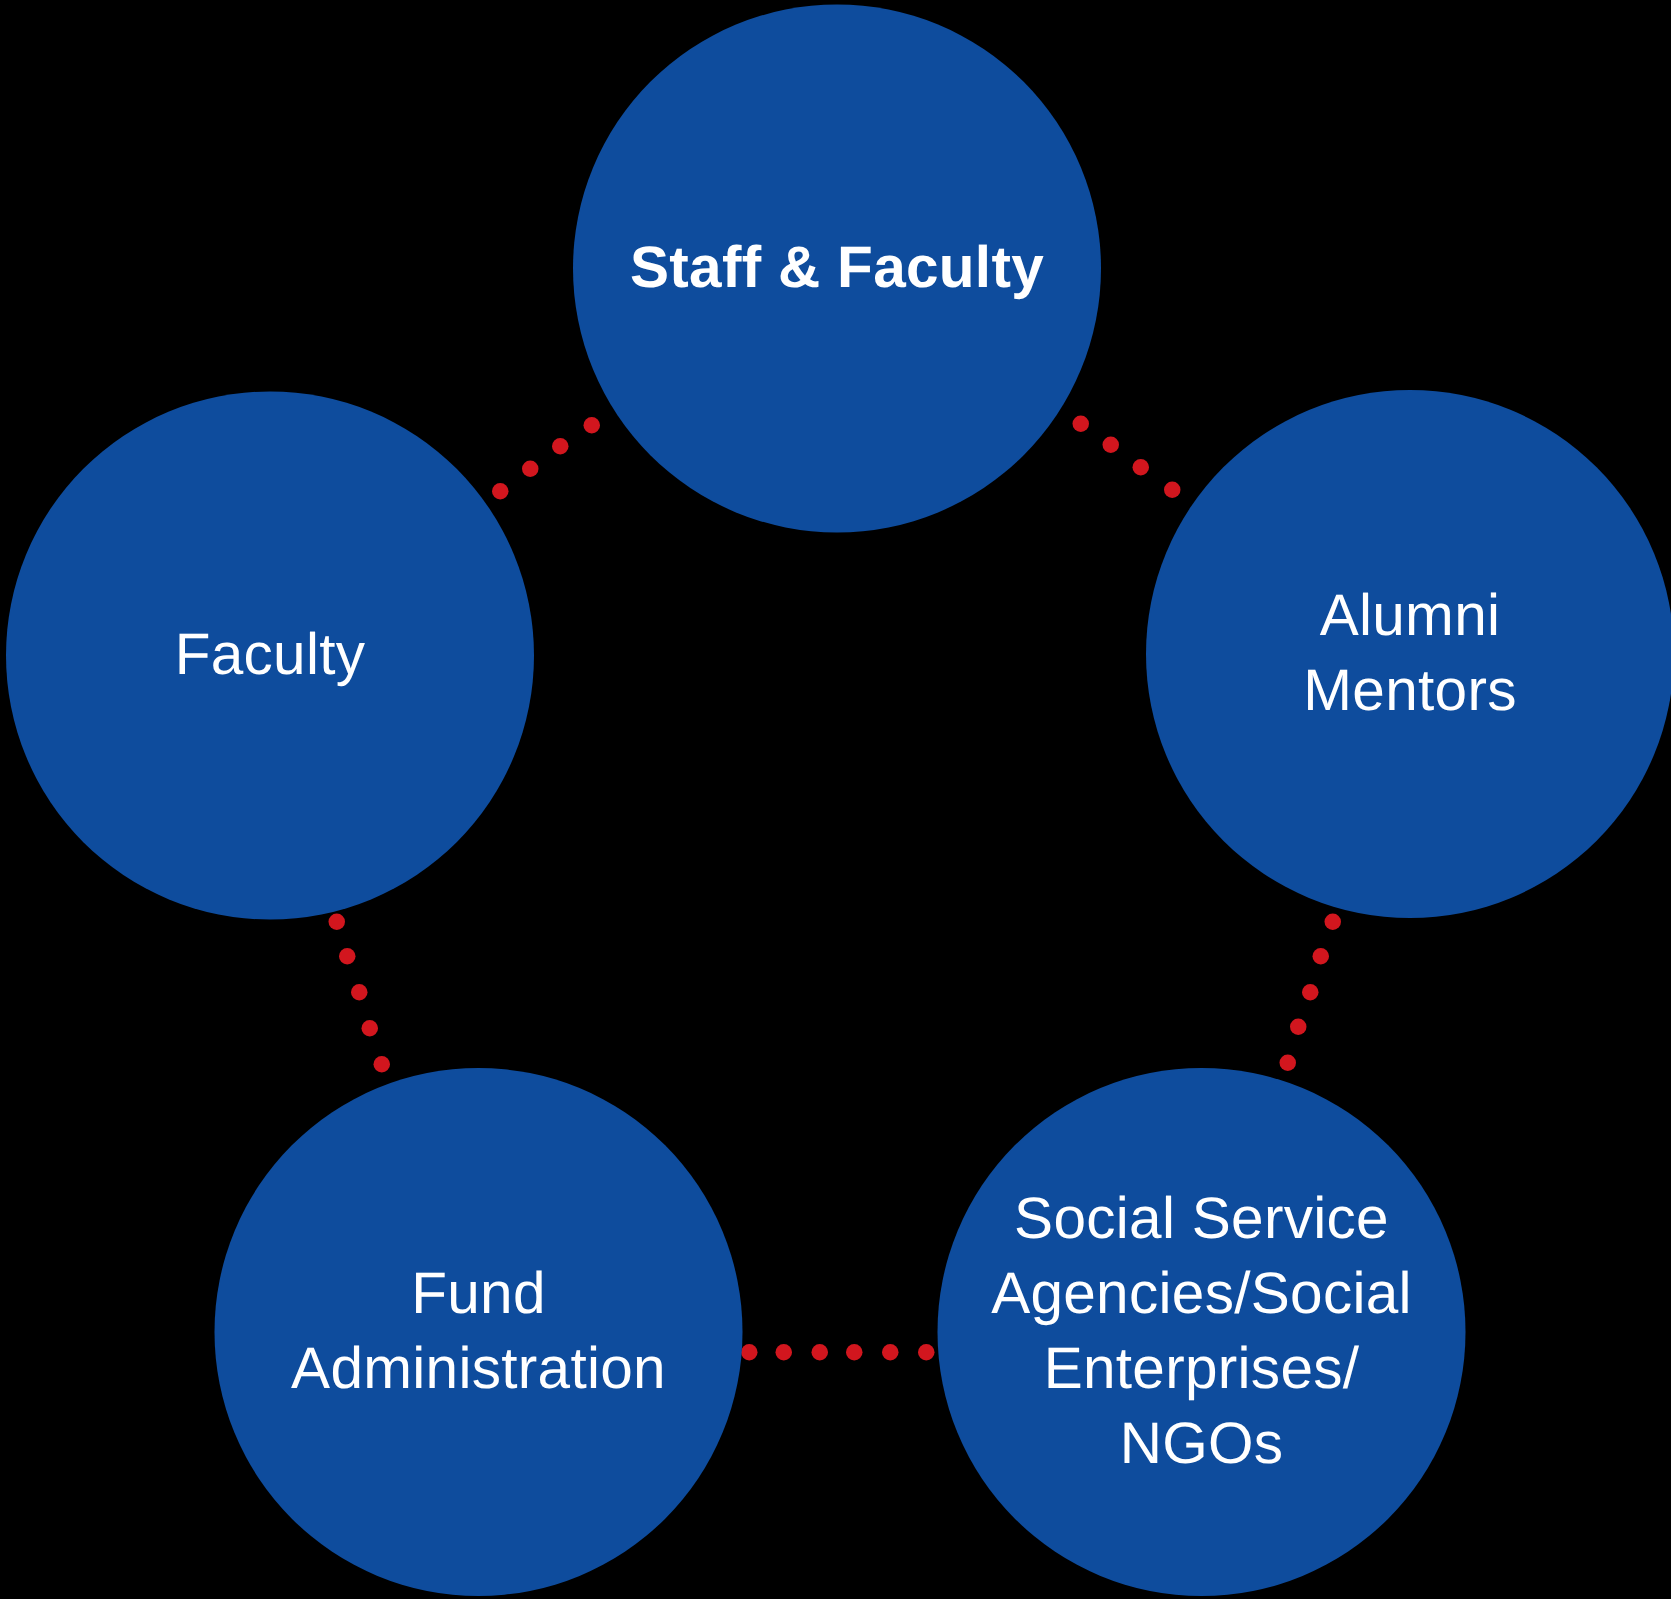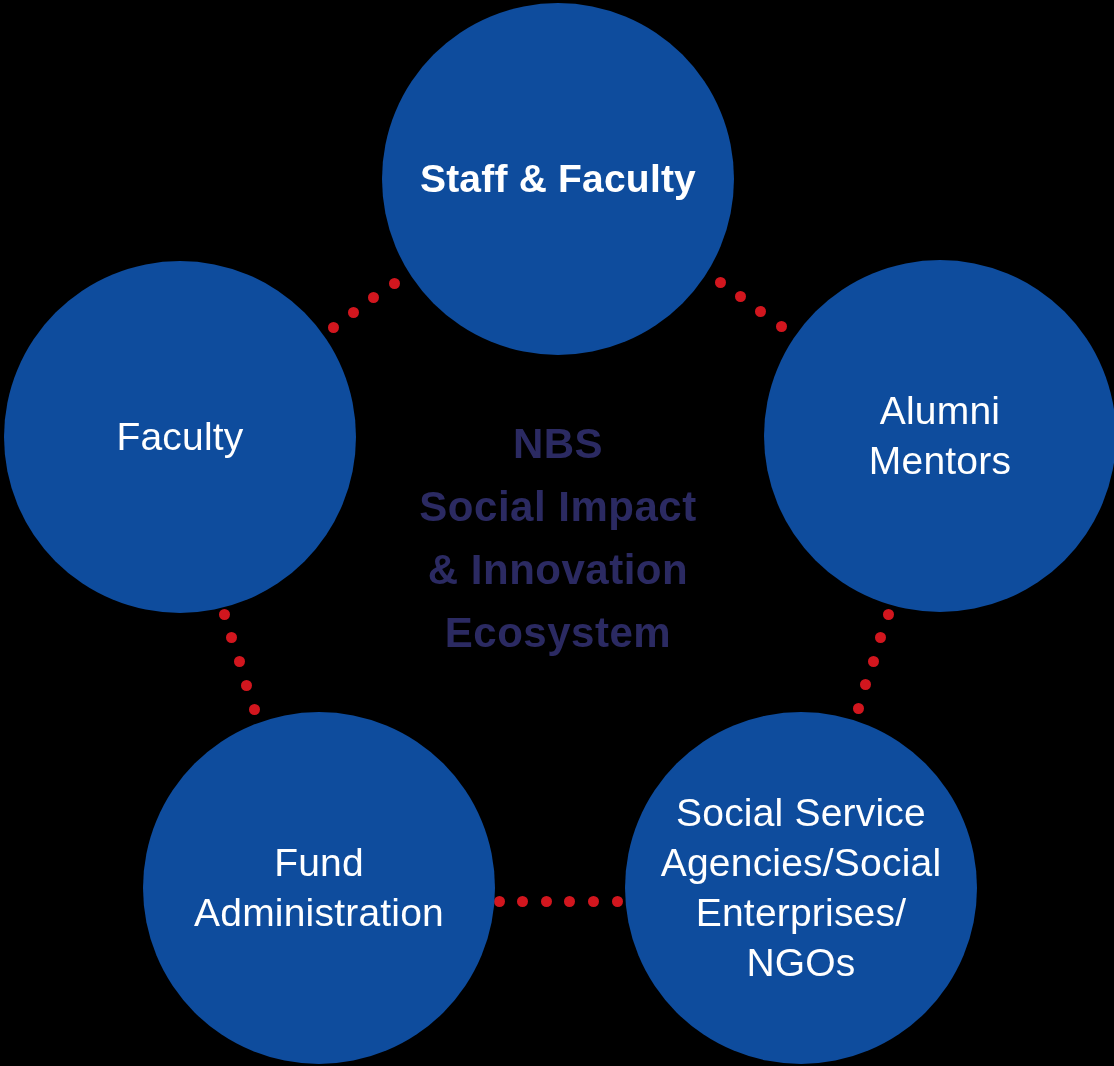--- a/index.html
+++ b/index.html
@@ -125,18 +125,14 @@
 Agencies/Social
 Enterprises/
 NGOs</span>
   </div>
 
   <div class="circle node-fundadmin">
     <span class="label">Fund
 Administration</span>
   </div>
 
-  <div class="center-text">NBS
-Social Impact
-&amp; Innovation
-Ecosystem</div>
 
 </div>
 
 </body></html>

